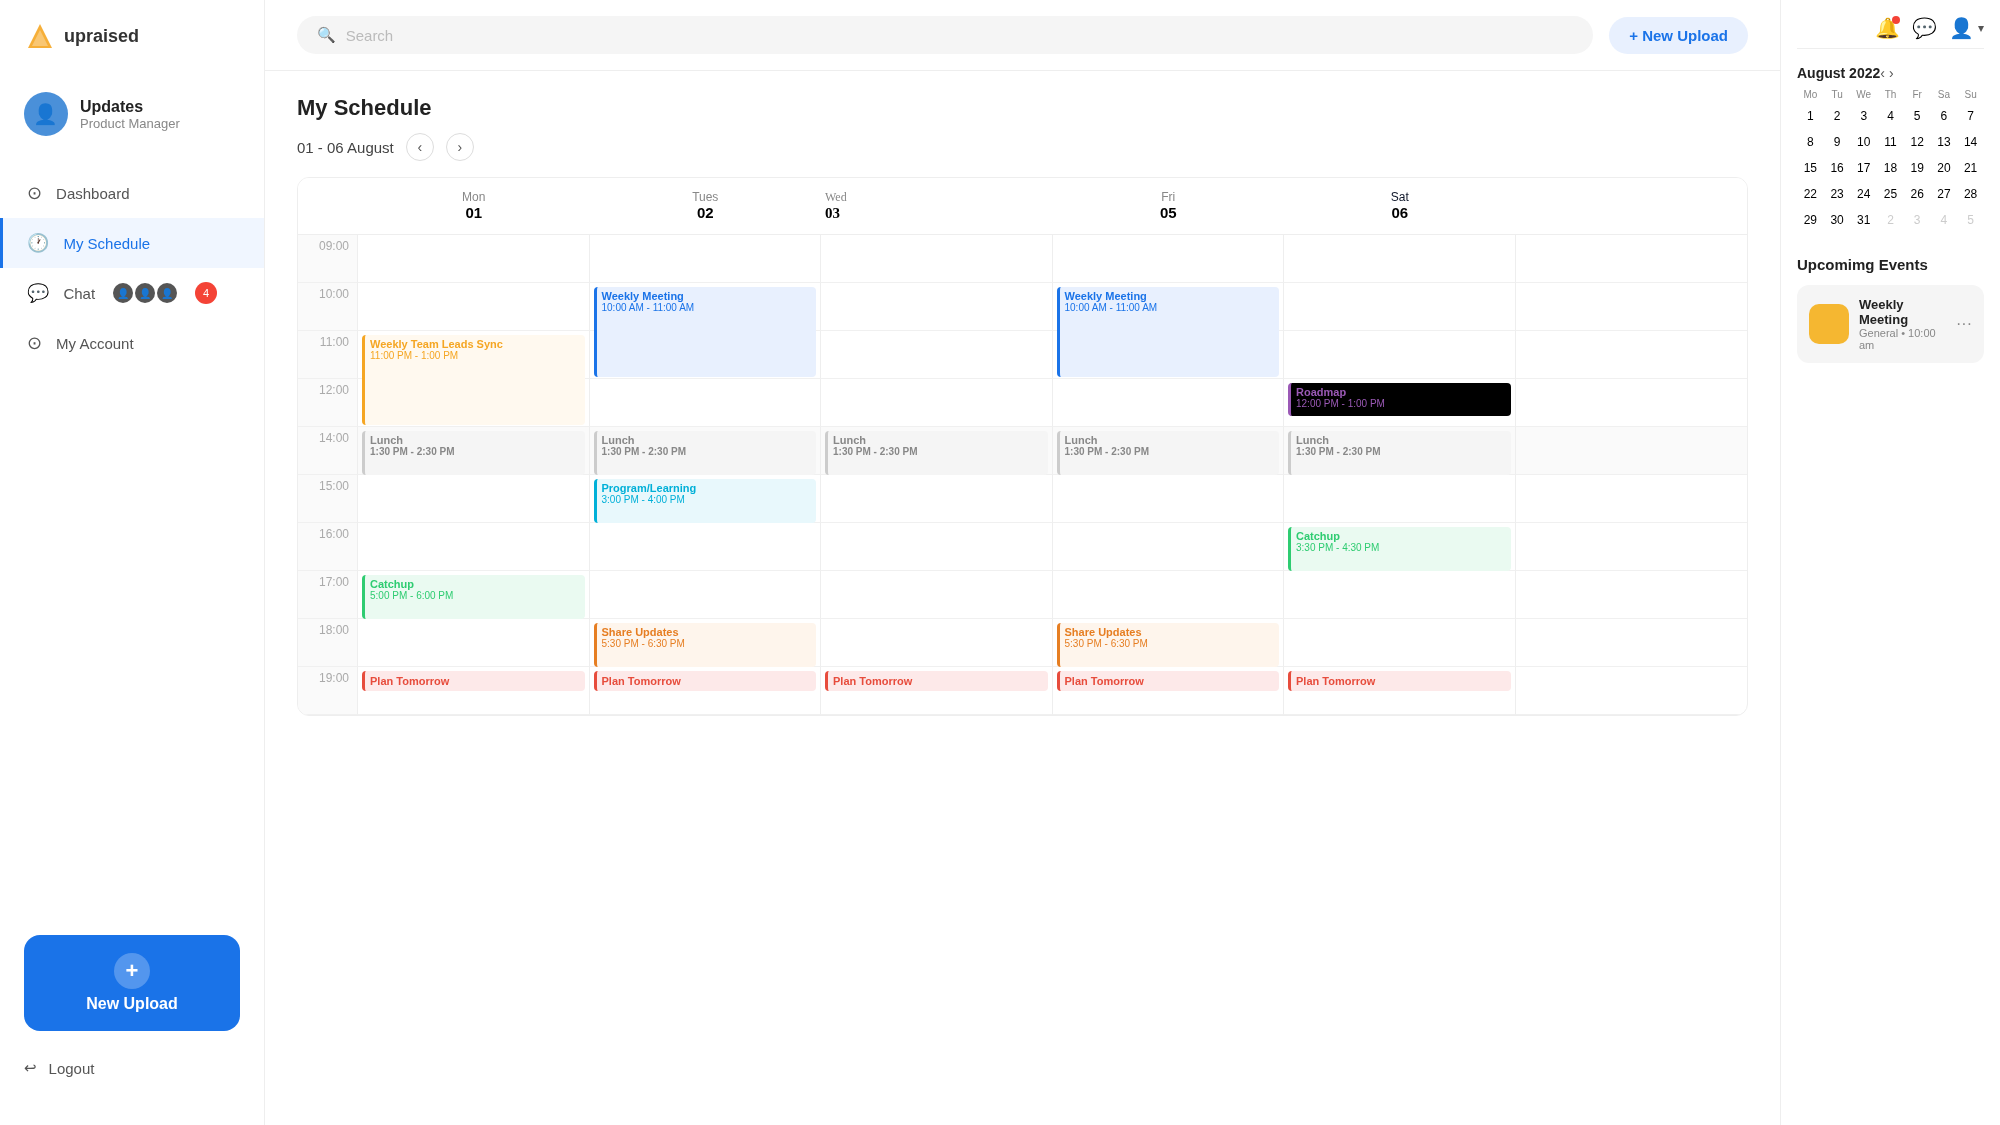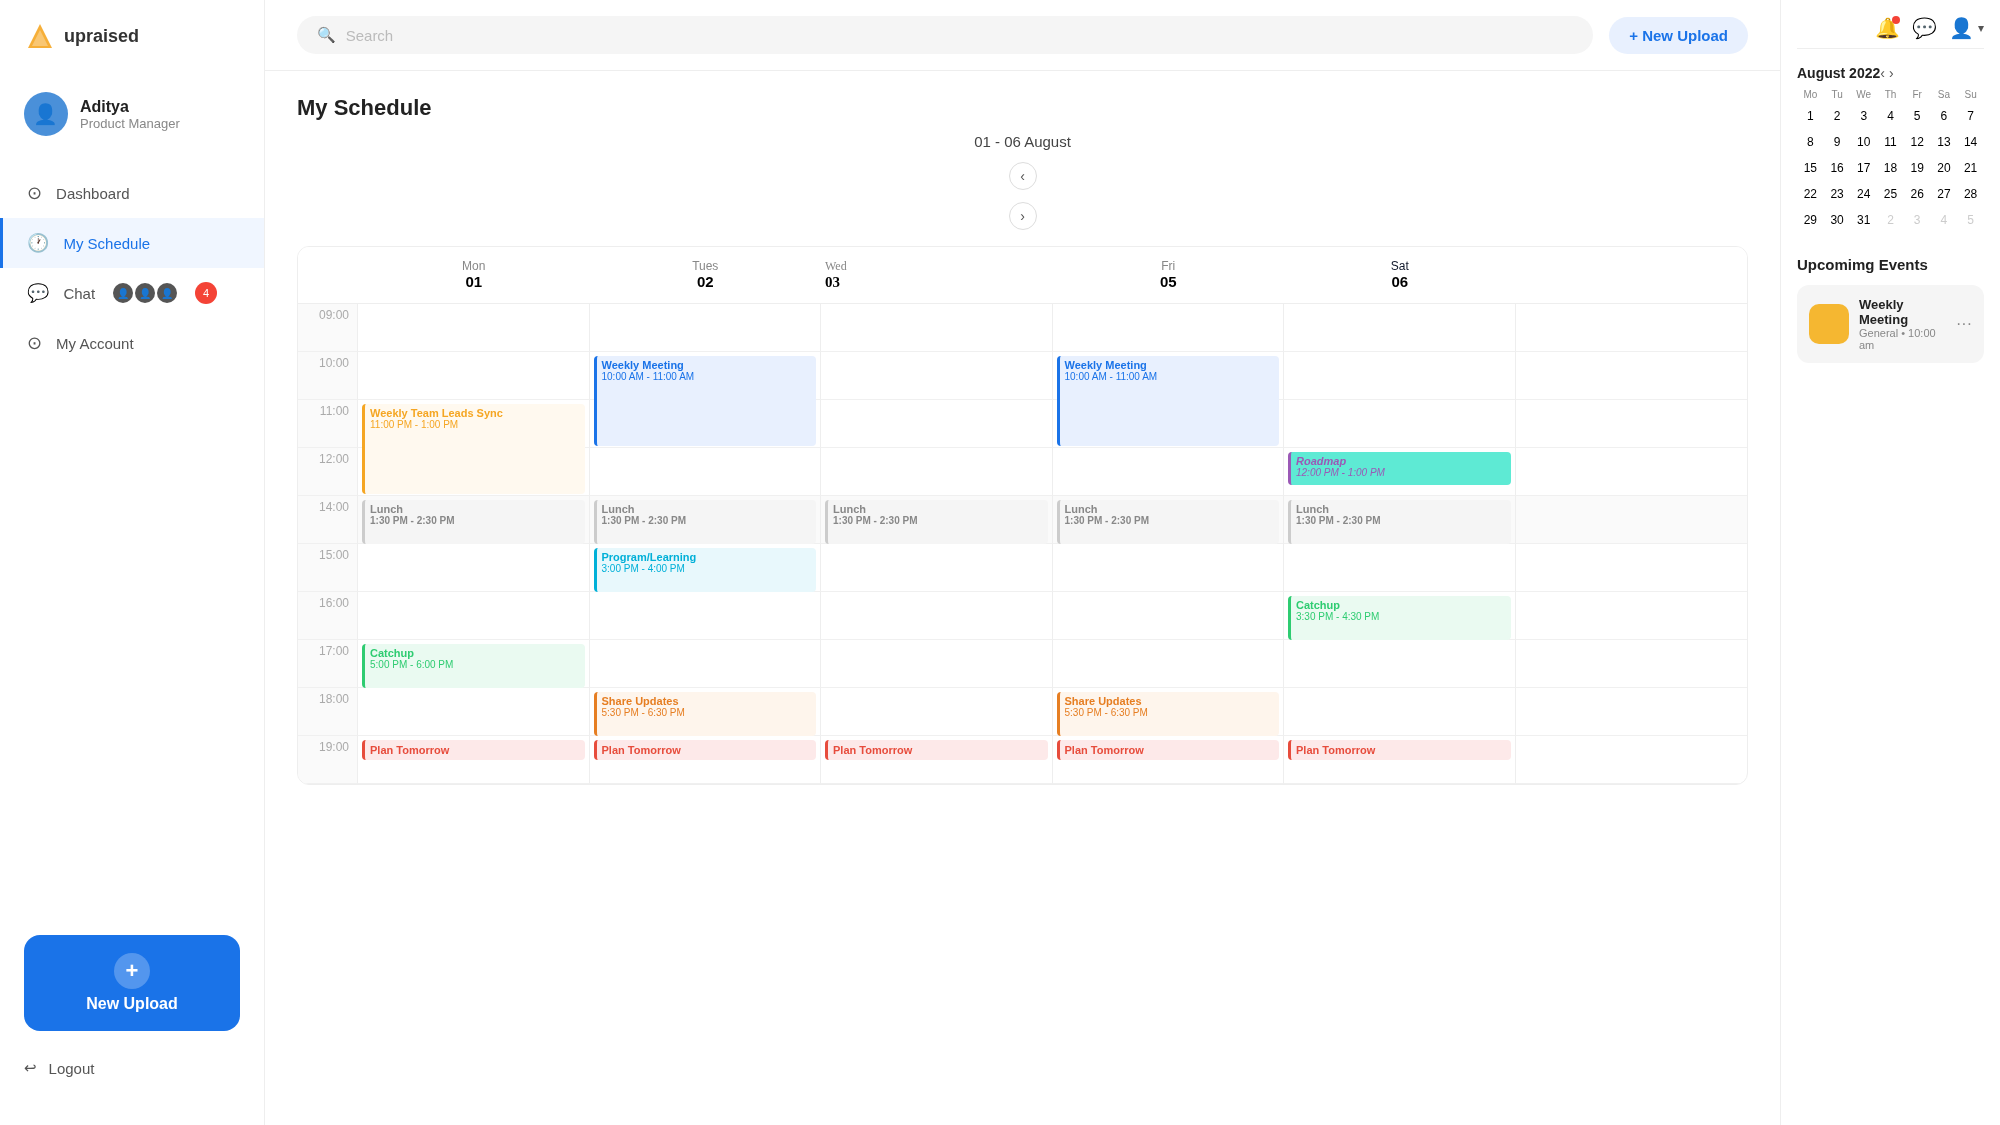--- a/index.html
+++ b/index.html
@@ -184,21 +184,20 @@
     .schedule-header {
       margin-bottom: 16px;
     }
     .schedule-title { font-size: 22px; font-weight: 700; color: #222; margin-bottom: 12px; }
     .date-nav {
       display: flex;
       align-items: center;
       gap: 12px;
       font-size: 15px;
       color: #444;
-      flex-direction: column;
     }
     .date-nav-btn {
       background: none;
       border: 1px solid #ddd;
       border-radius: 50%;
       width: 28px;
       height: 28px;
       cursor: pointer;
       font-size: 14px;
       display: flex;
@@ -341,21 +340,21 @@
     <svg class="logo-icon" viewBox="0 0 32 32">
       <polygon points="16,4 28,28 4,28" fill="#f5a623" opacity="0.9"></polygon>
       <polygon points="16,10 24,26 8,26" fill="white" opacity="0.3"></polygon>
     </svg>
     <span class="logo-text">upraised</span>
   </div>
 
   <div class="sidebar-profile">
     <div class="avatar">👤</div>
     <div>
-      <div class="profile-name">Aditya</div>
+      <div class="profile-name">Updates</div>
       <div class="profile-role">Product Manager</div>
     </div>
   </div>
 
   <nav class="nav-items">
     <div class="nav-item">
       <span class="nav-icon">⊙</span>
       <span>Dashboard</span>
     </div>
     <div class="nav-item active">
@@ -485,21 +484,21 @@
           <div class="day-cell" style="border-right:none;"></div>
         </div>
 
         <div style="display:grid; grid-template-columns: 60px repeat(6,1fr);">
           <div class="time-col">12:00</div>
           <div class="day-cell"></div>
           <div class="day-cell"></div>
           <div class="day-cell"></div>
           <div class="day-cell"></div>
           <div class="day-cell" style="padding:2px;">
-            <div class="cell-event" style="background:#5eead4; border-left: 3px solid #9b59b6; color:#9b59b6; height:33px;font-style:italic;">
+            <div class="cell-event" style="background:#000000; border-left: 3px solid #9b59b6; color:#9b59b6; height:33px;">
               <div>Roadmap</div>
               <div style="font-size:10px; font-weight:400;">12:00 PM - 1:00 PM</div>
             </div>
           </div>
           <div class="day-cell" style="border-right:none;"></div>
         </div>
 
 
         <div style="display:grid; grid-template-columns: 60px repeat(6,1fr);">
           <div class="time-col">14:00</div>

